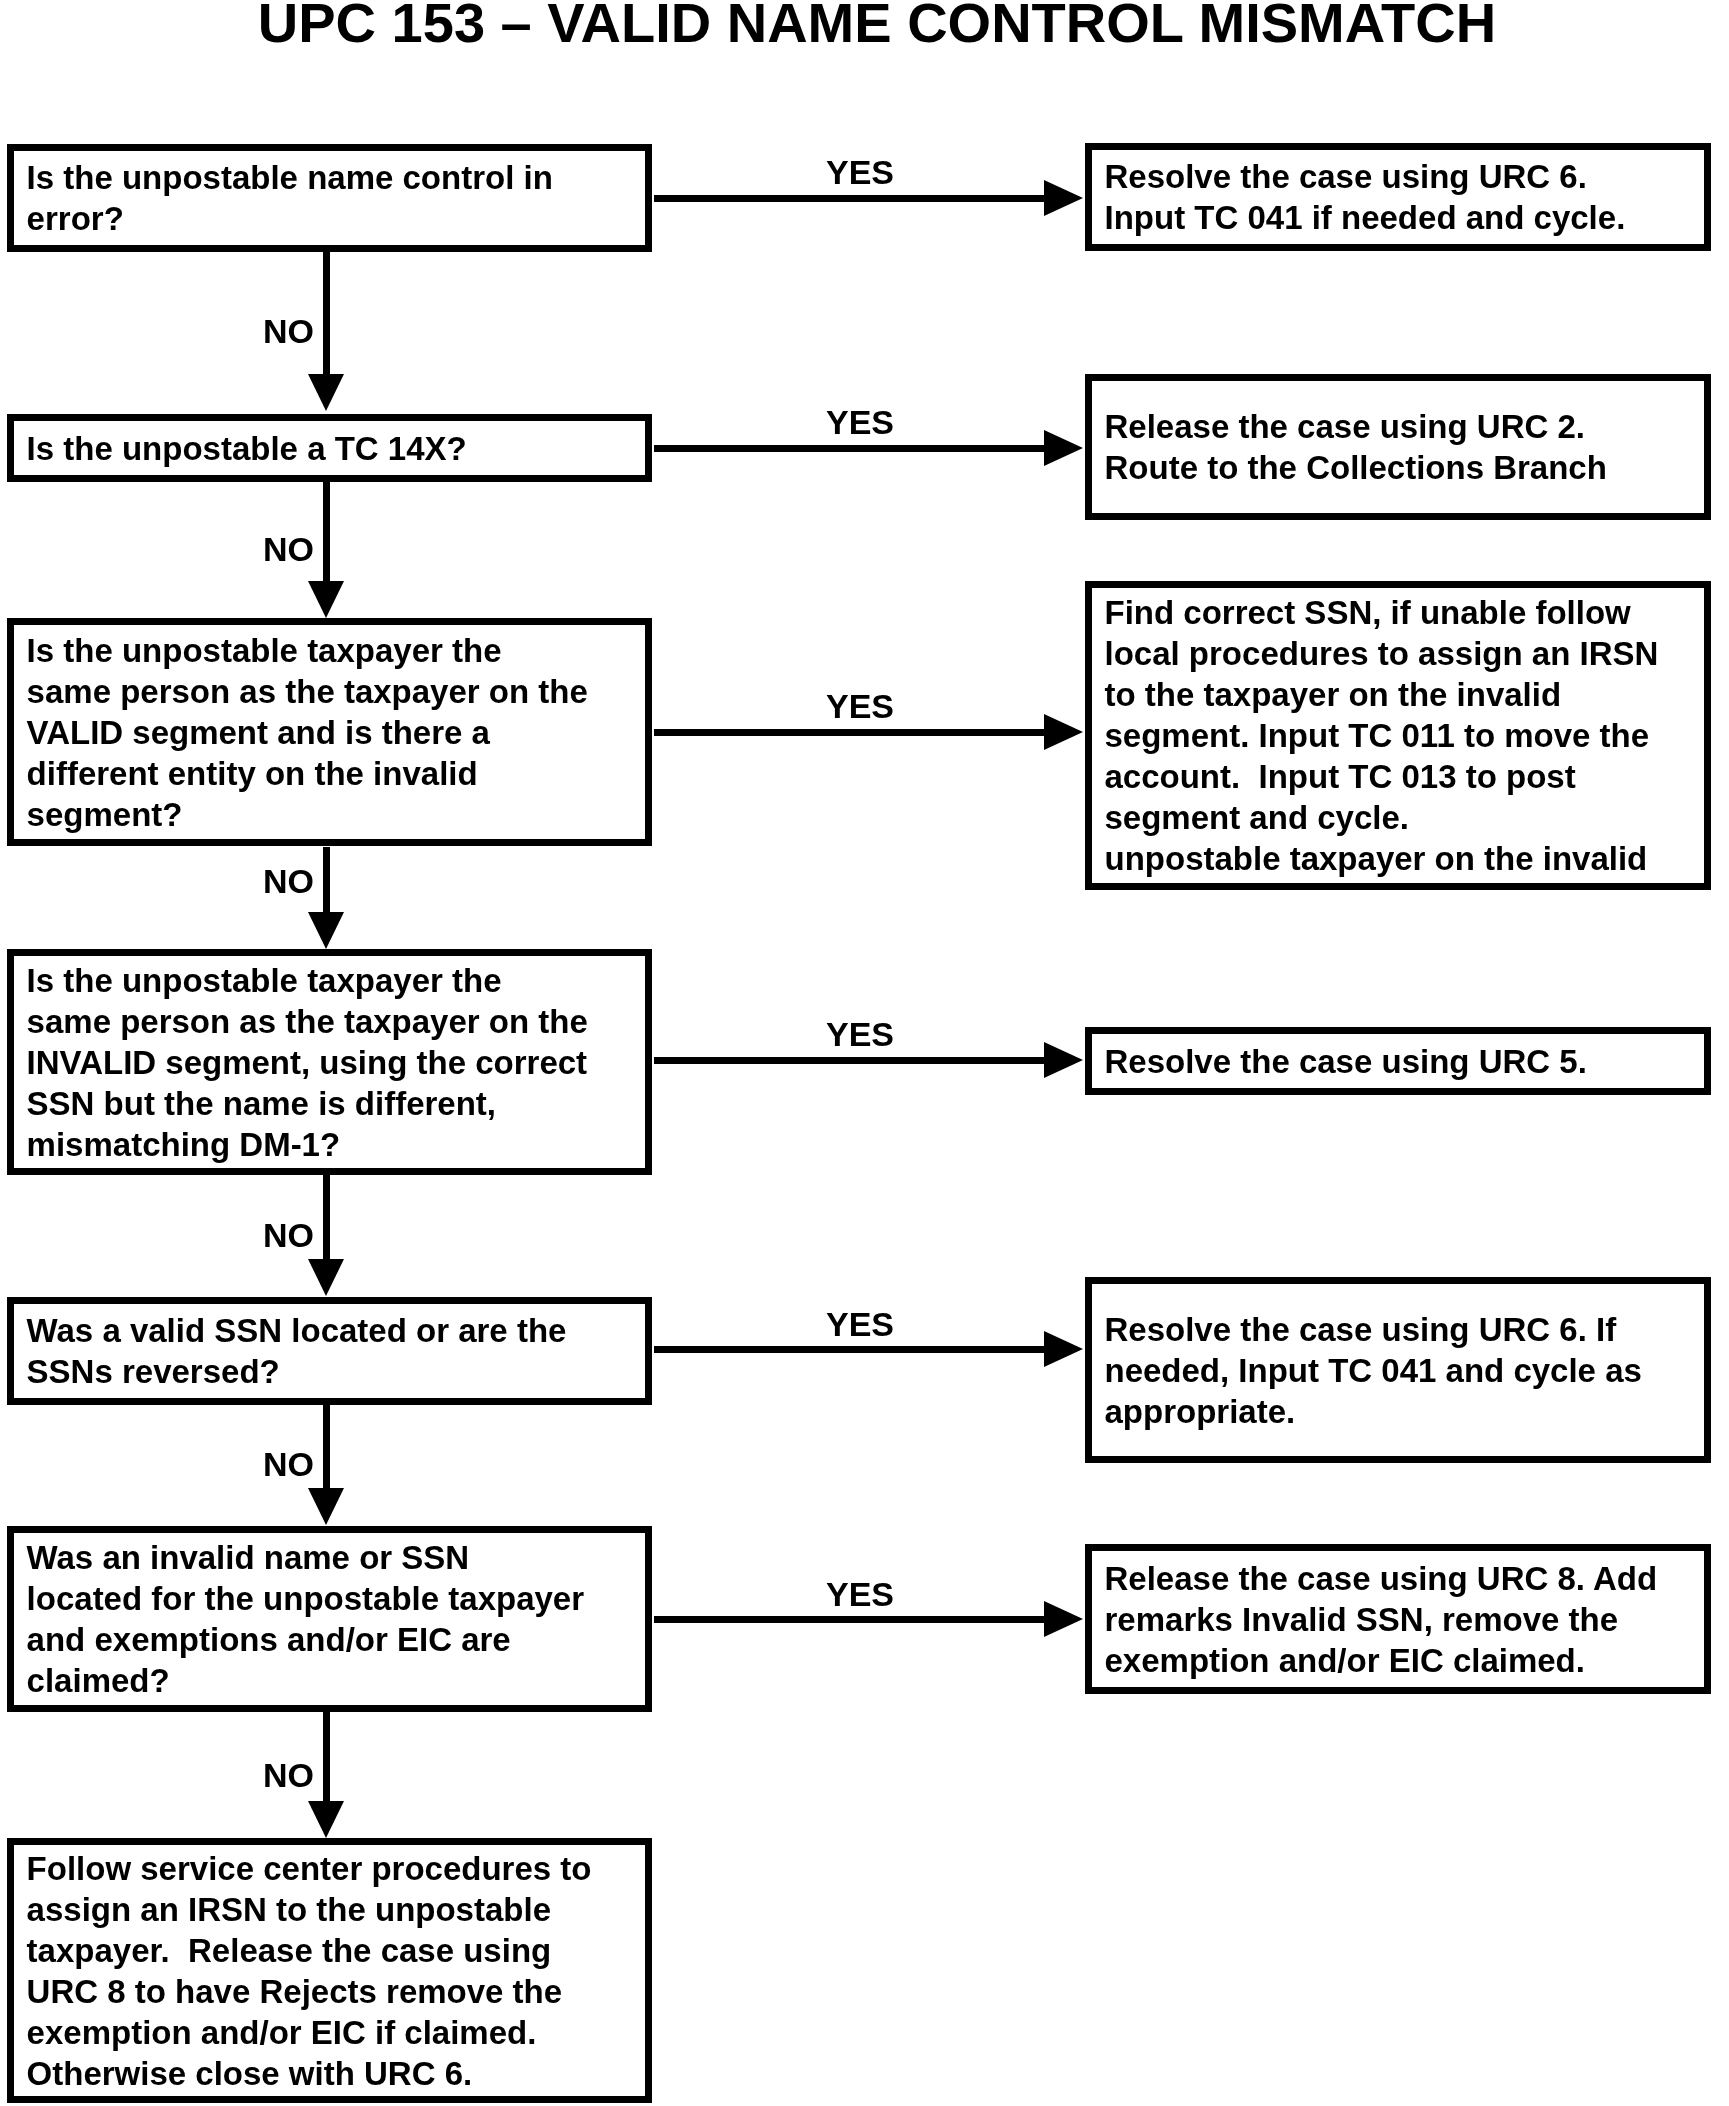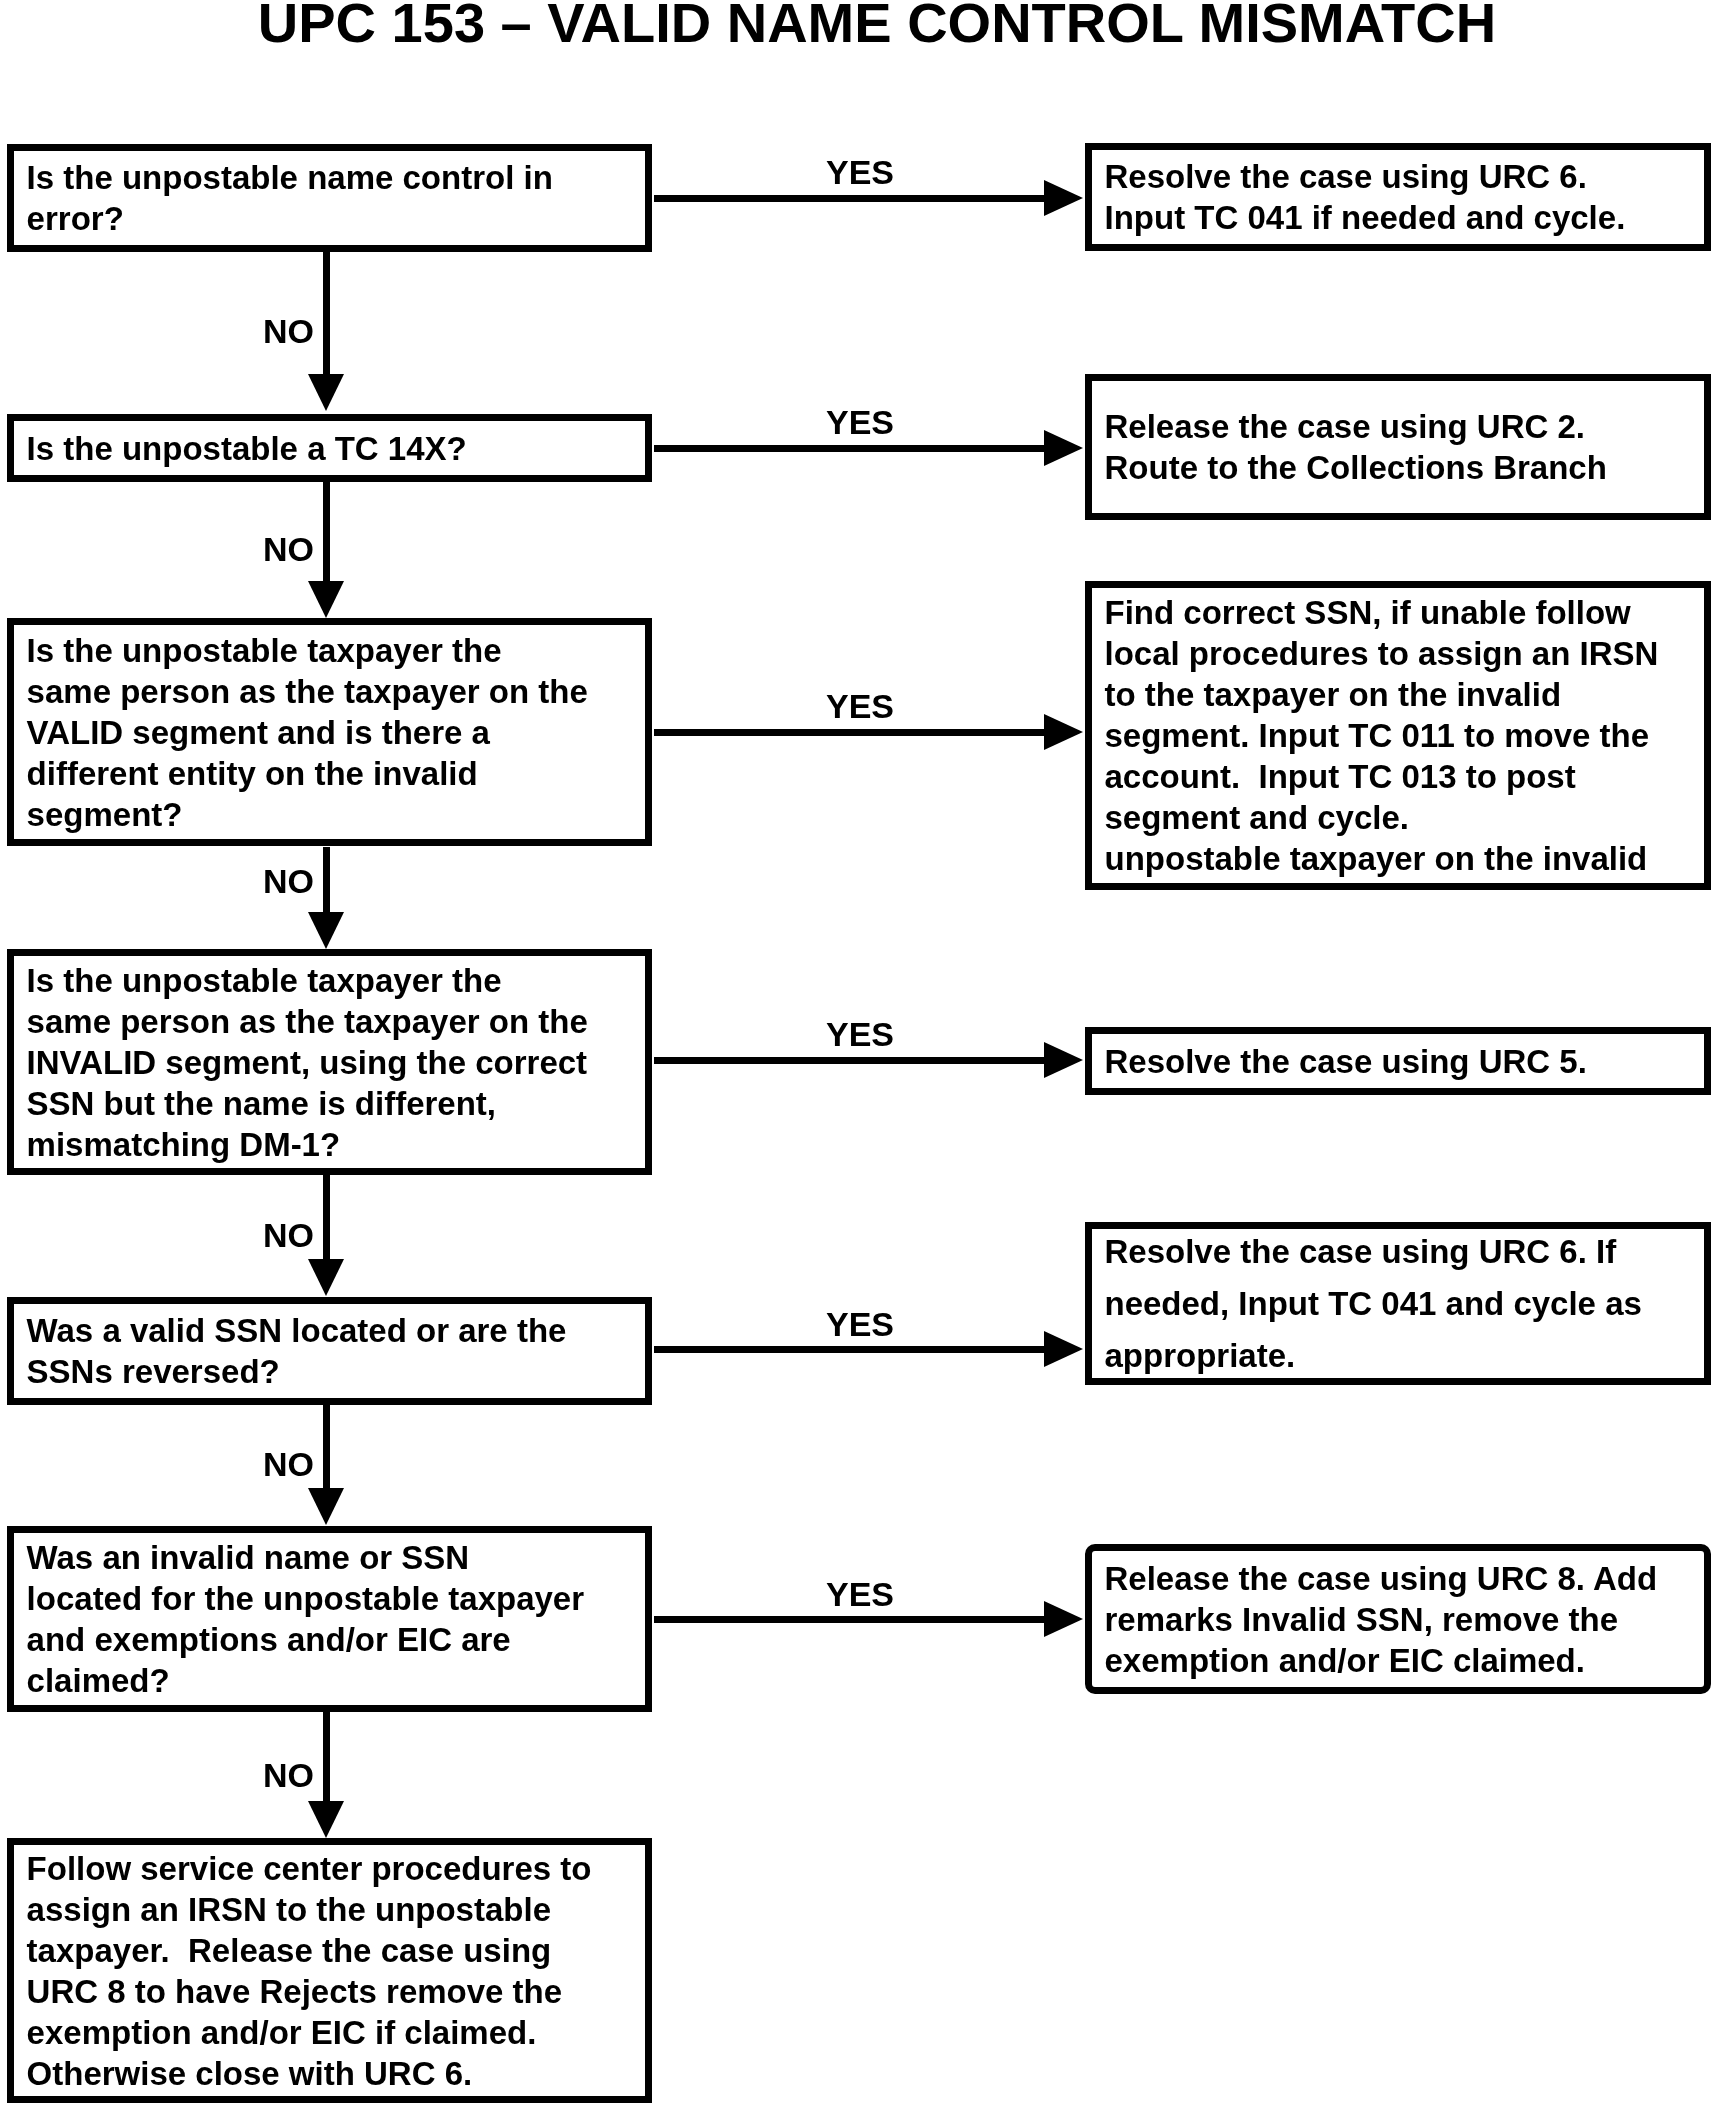--- a/index.html
+++ b/index.html
@@ -149,39 +149,39 @@
   <div class="v-shaft" style="left:323px;top:1175px;height:86px;"></div>
   <div class="v-head" style="left:308px;top:1259px;"></div>
 
   <div class="box qbox" style="top:1297px;height:108px;">
       <div class="line">Was a valid SSN located or are the</div>
       <div class="line">SSNs reversed?</div>
     </div>
   <div class="branch-label yes-label" style="left:771px;top:1304px;width:178px;">YES</div>
   <div class="h-shaft" style="left:654px;top:1346px;width:390px;"></div>
   <div class="h-head" style="left:1044px;top:1331px;"></div>
-  <div class="box abox" style="top:1222px;height:163px;justify-content:space-between;">
+  <div class="box abox" style="top:1277px;height:186px;">
       <div class="line">Resolve the case using URC 6. If</div>
       <div class="line">needed, Input TC 041 and cycle as</div>
       <div class="line">appropriate.</div>
     </div>
   <div class="branch-label no-label" style="left:207px;top:1444px;width:107px;">NO</div>
   <div class="v-shaft" style="left:323px;top:1404px;height:86px;"></div>
   <div class="v-head" style="left:308px;top:1488px;"></div>
 
   <div class="box qbox" style="top:1526px;height:186px;">
       <div class="line">Was an invalid name or SSN</div>
       <div class="line">located for the unpostable taxpayer</div>
       <div class="line">and exemptions and/or EIC are</div>
       <div class="line">claimed?</div>
     </div>
   <div class="branch-label yes-label" style="left:771px;top:1574px;width:178px;">YES</div>
   <div class="h-shaft" style="left:654px;top:1616px;width:390px;"></div>
   <div class="h-head" style="left:1044px;top:1601px;"></div>
-  <div class="box abox" style="top:1544px;height:150px;border-radius:10px;">
+  <div class="box abox" style="top:1544px;height:150px;">
       <div class="line">Release the case using URC 8. Add</div>
       <div class="line">remarks Invalid SSN, remove the</div>
       <div class="line">exemption and/or EIC claimed.</div>
     </div>
   <div class="branch-label no-label" style="left:207px;top:1755px;width:107px;">NO</div>
   <div class="v-shaft" style="left:323px;top:1712px;height:91px;"></div>
   <div class="v-head" style="left:308px;top:1801px;"></div>
 
   <div class="box qbox" style="top:1838px;height:265px;">
       <div class="line">Follow service center procedures to</div>

